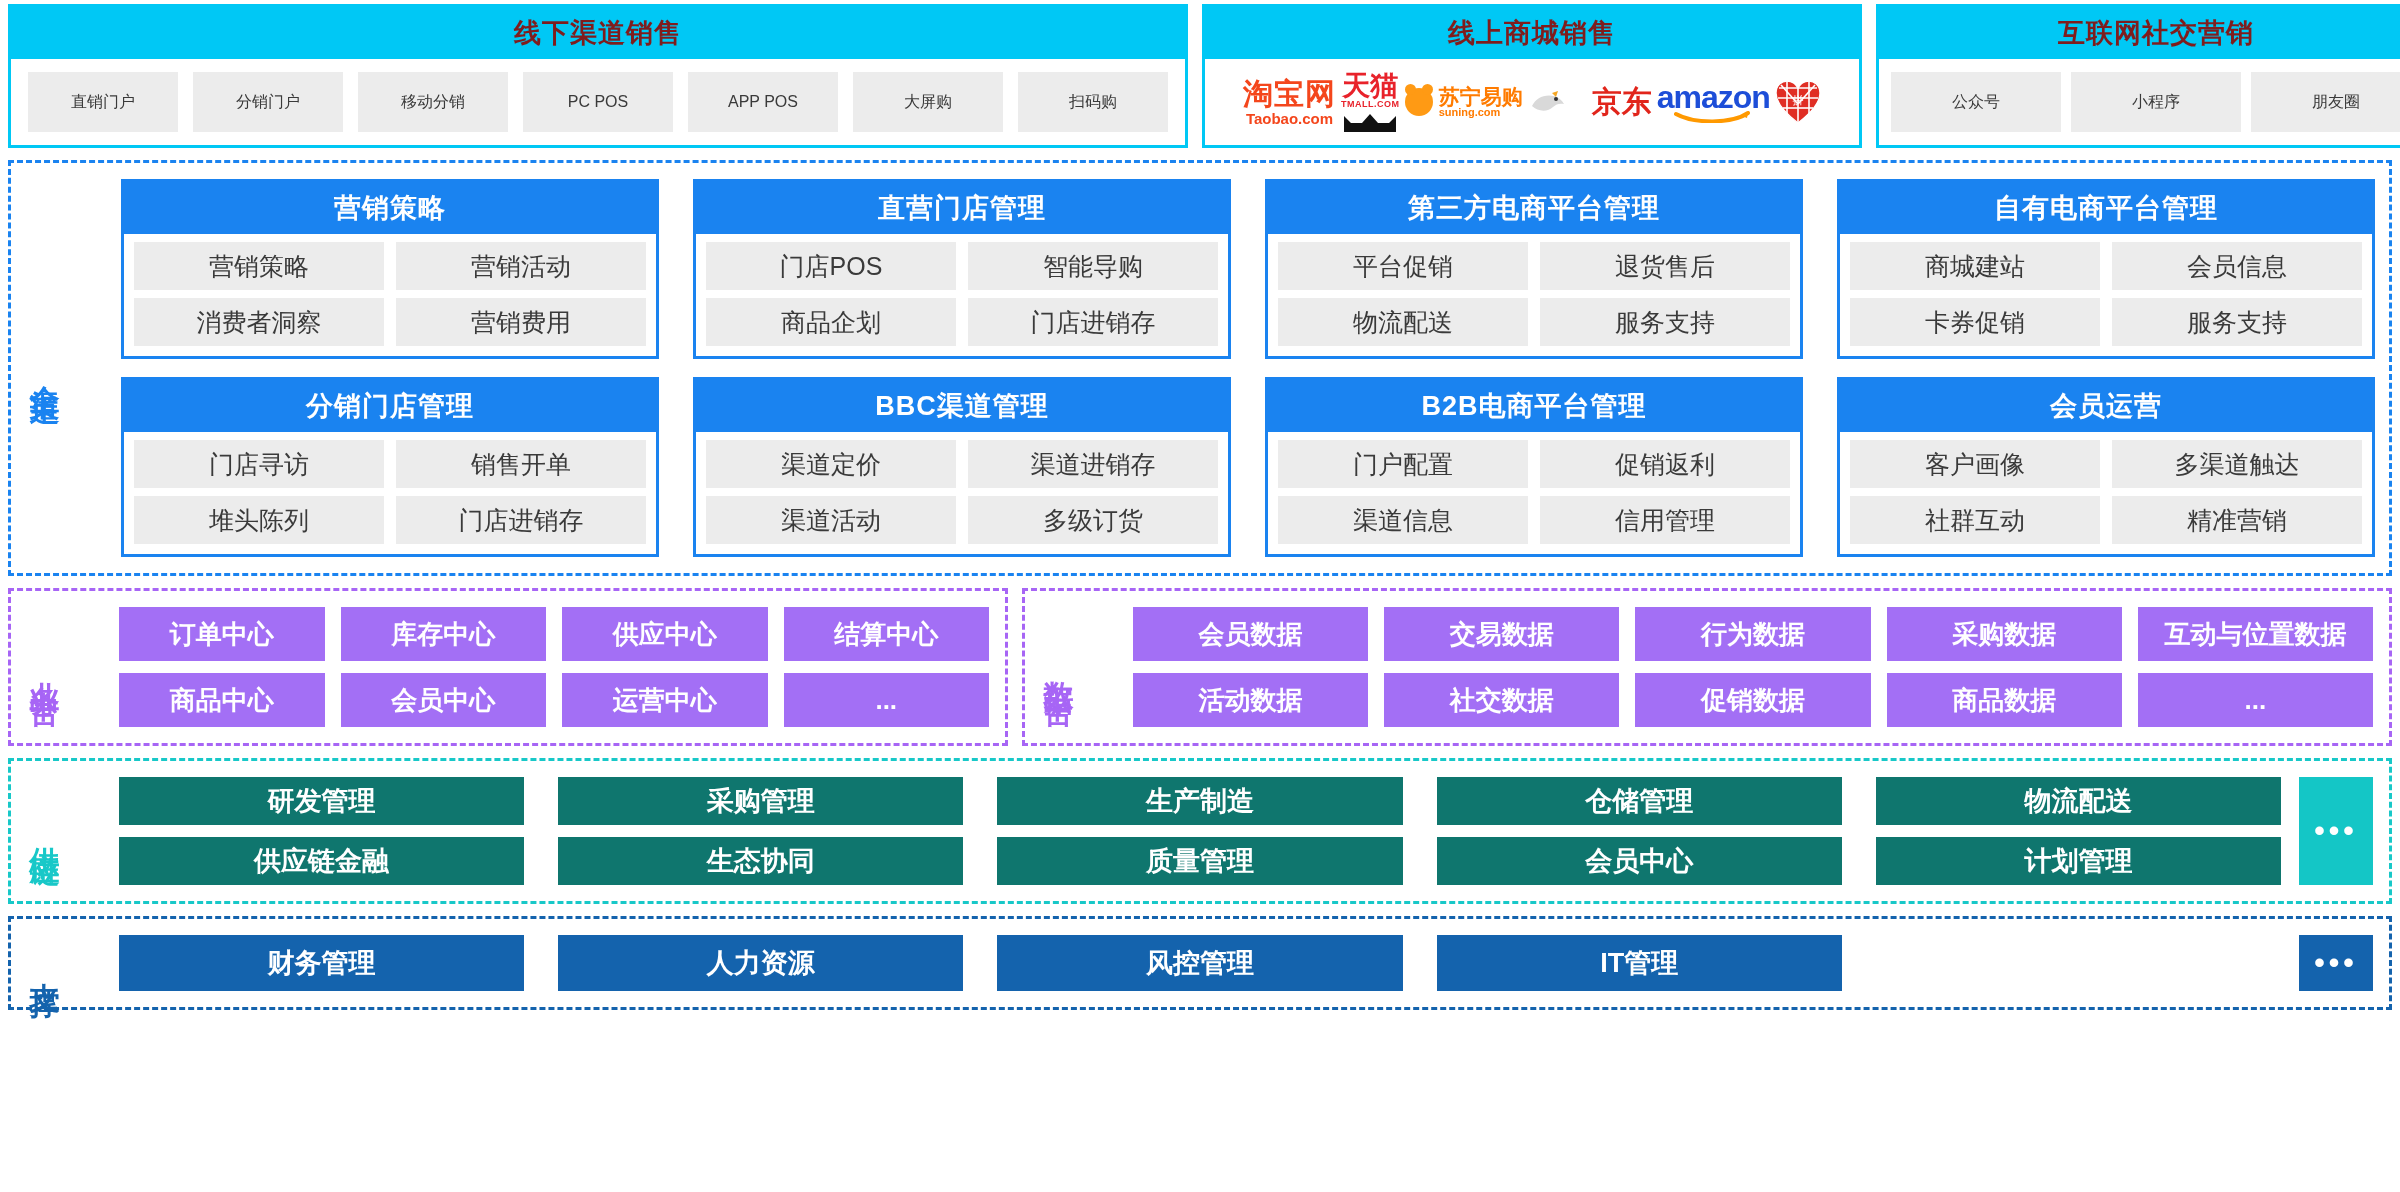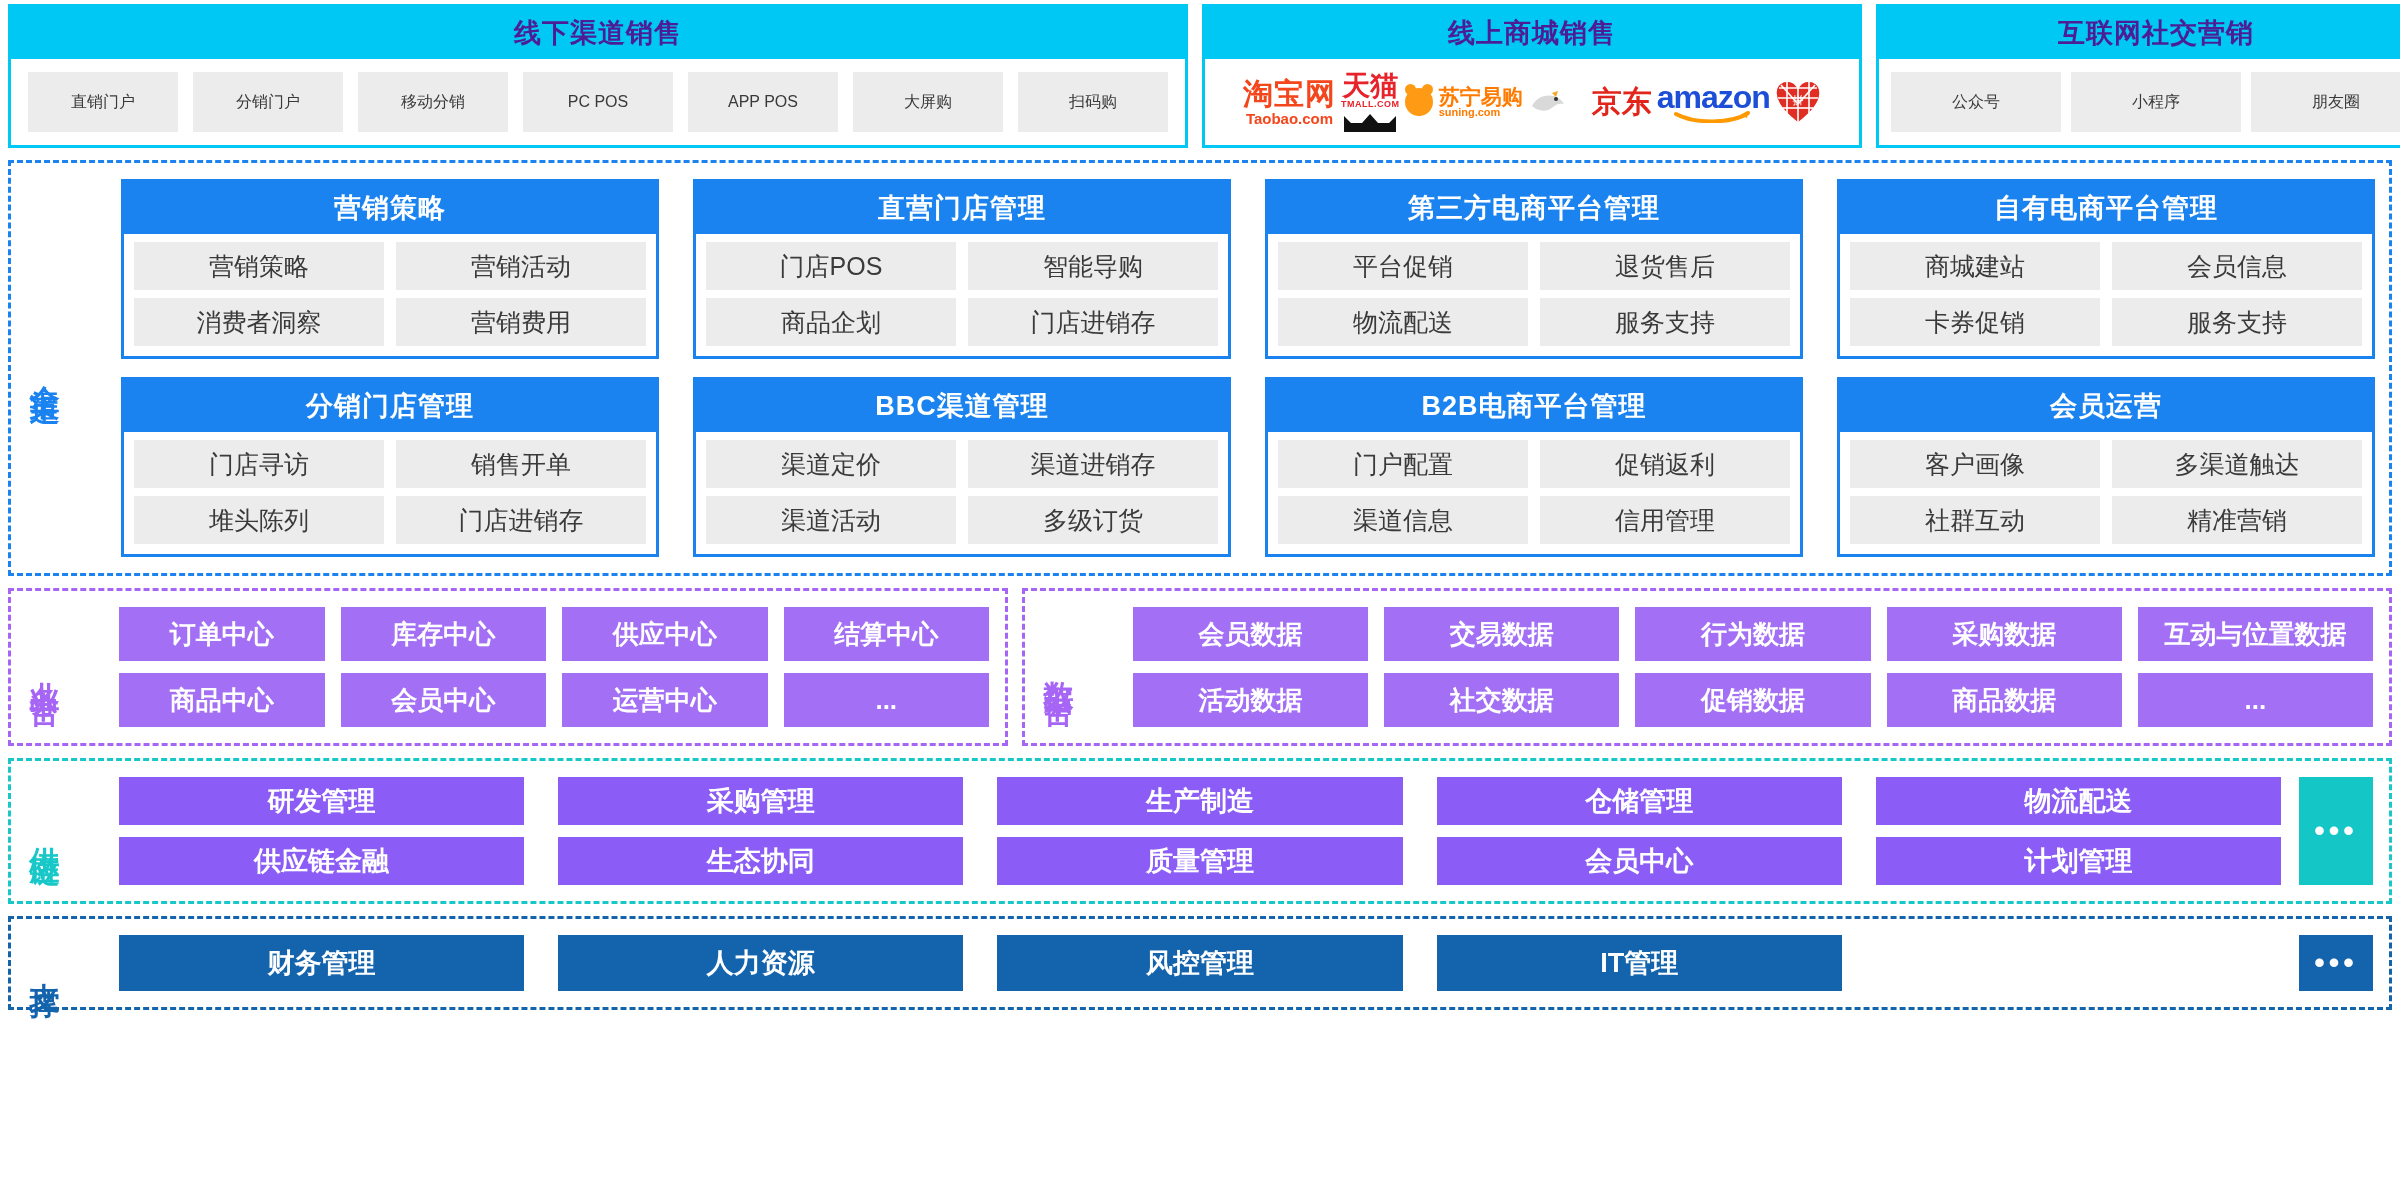--- a/index.html
+++ b/index.html
@@ -21,21 +21,21 @@
   .chan-card {
     border: 3px solid #00c8f5;
     background: #ffffff;
     display: flex; flex-direction: column;
   }
   .chan-card.offline { flex: 0 0 1180px; }
   .chan-card.online  { flex: 0 0 660px; }
   .chan-card.social  { flex: 1 1 auto; }
   .chan-head {
     background: #00c8f5;
-    color: #4c1d95;
+    color: #7f1d1d;
     font-size: 27px; font-weight: bold;
     letter-spacing: 1px;
     height: 52px;
     display: flex; align-items: center; justify-content: center;
   }
   .chan-body {
     flex: 1;
     display: flex; align-items: center; justify-content: space-evenly;
     gap: 10px; padding: 0 12px;
   }
@@ -138,21 +138,21 @@
     height: 54px;
     display: flex; align-items: center; justify-content: center;
     white-space: nowrap;
   }
 
   
   .sc-wrap { margin-left: 108px; margin-right: 16px; display: flex; gap: 18px; }
   .sc-cols { flex: 1; display: grid; grid-template-columns: repeat(5, 1fr);
              column-gap: 34px; row-gap: 12px; }
   .sc-cell {
-    background: #8b5cf6; color: #ffffff;
+    background: #0f766e; color: #ffffff;
     font-size: 27px; font-weight: bold; height: 48px;
     display: flex; align-items: center; justify-content: center;
     white-space: nowrap;
   }
   .more-tall {
     flex: 0 0 74px;
     background: #14c6c6; color: #ffffff;
     display: flex; align-items: center; justify-content: center;
     font-size: 30px; font-weight: bold; letter-spacing: 4px;
   }

